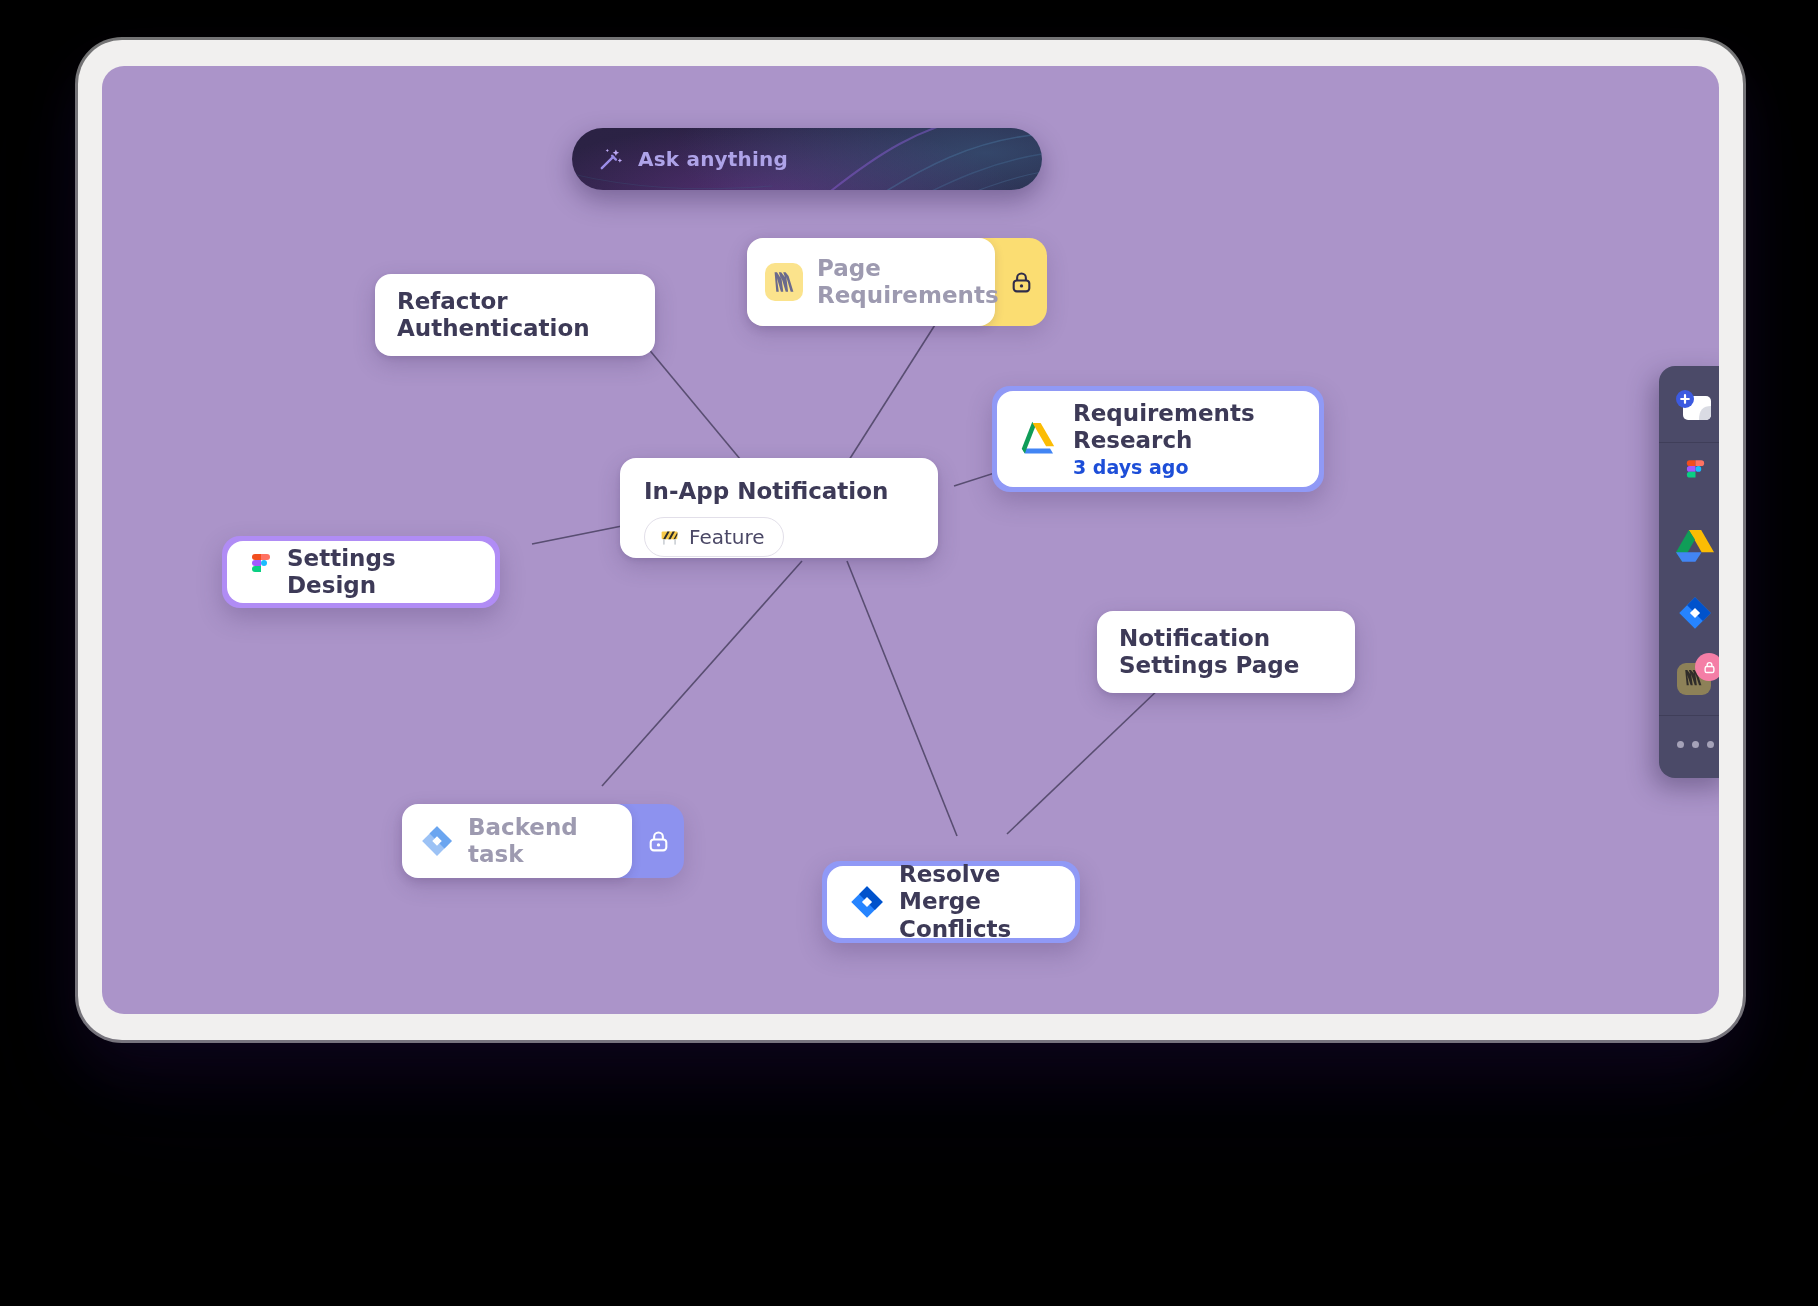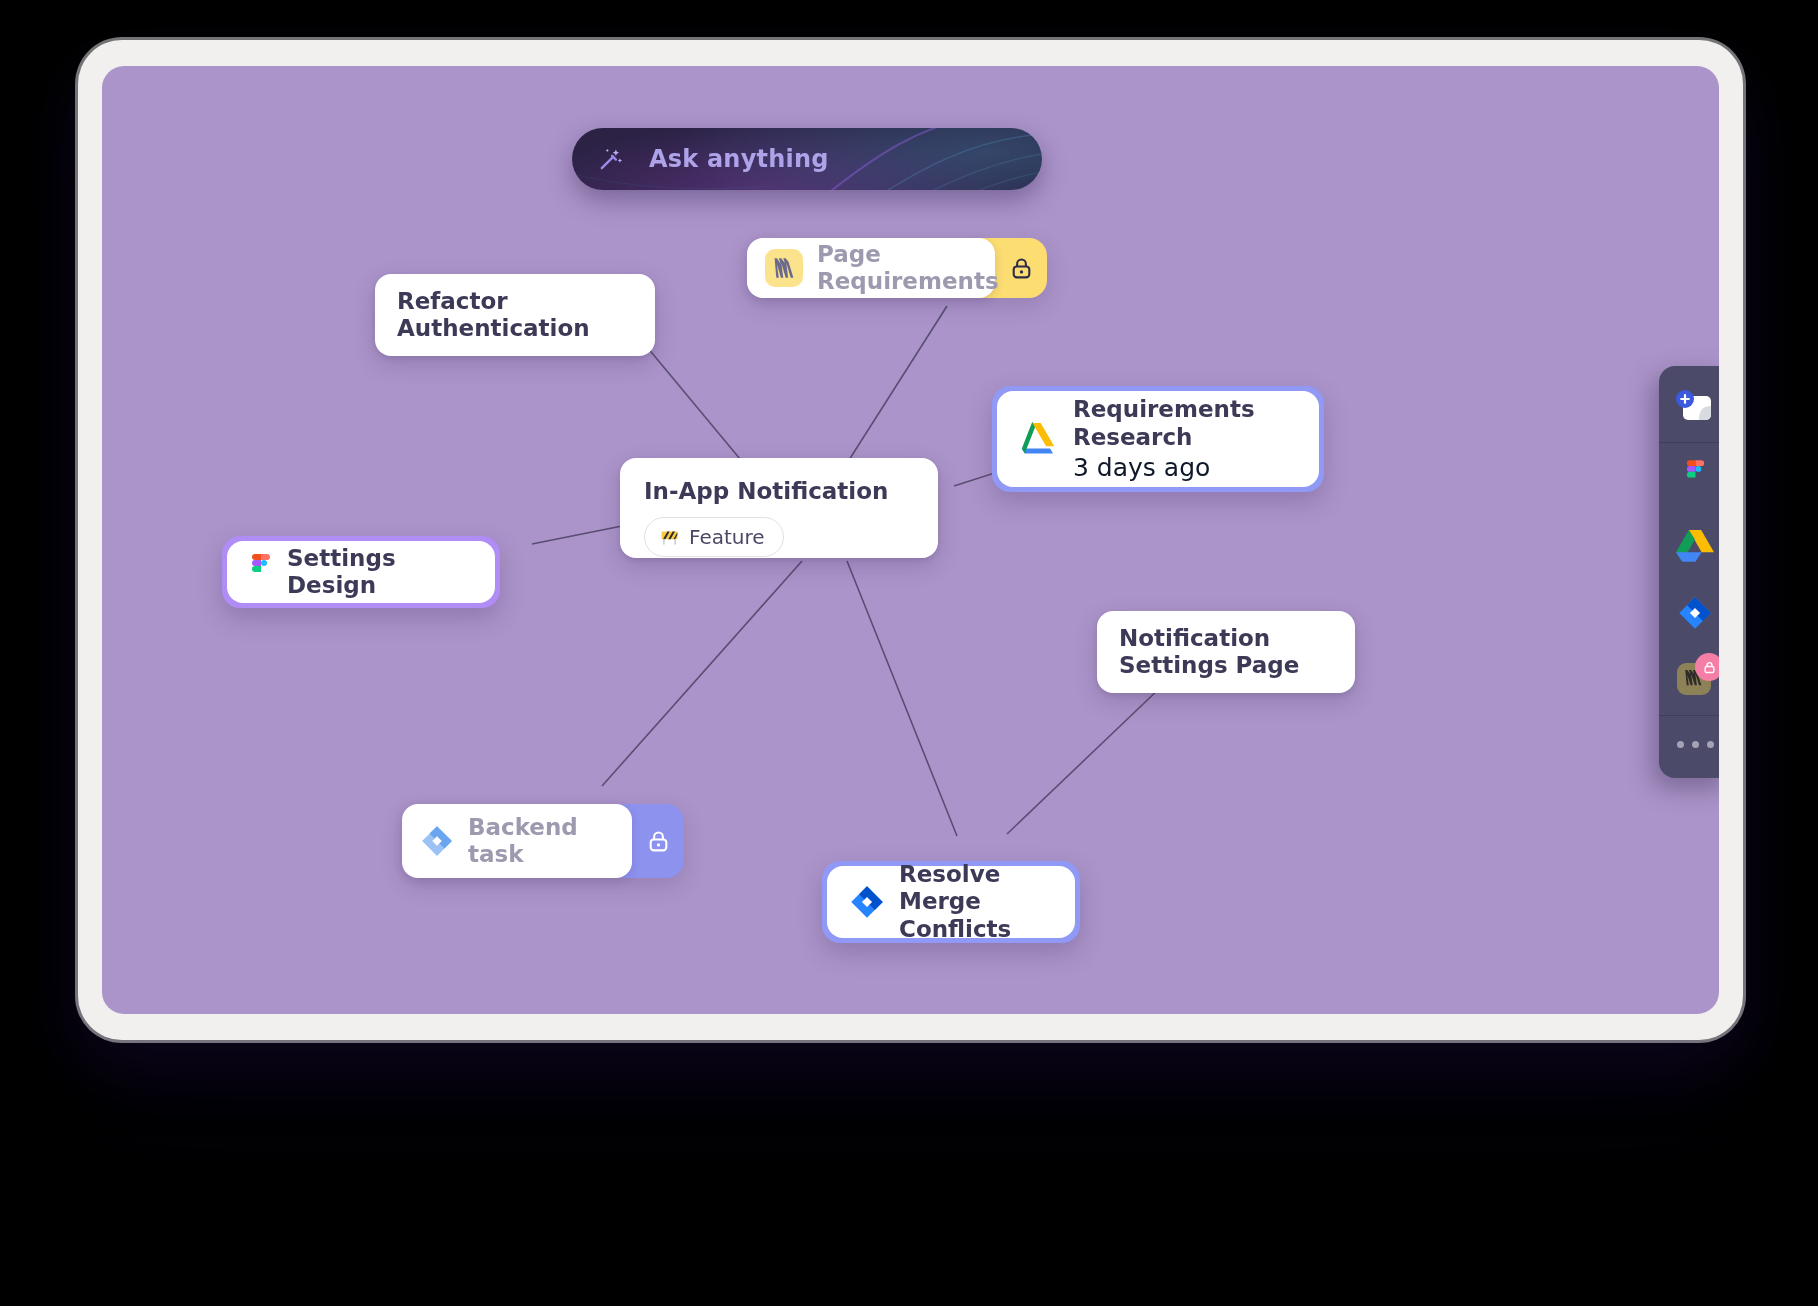--- a/index.html
+++ b/index.html
@@ -46,41 +46,40 @@
       linear-gradient(100deg, #2b2244 0%, #2a2144 45%, #241d3c 100%);
     display: flex; align-items: center; gap: 14px;
     padding: 0 26px;
     overflow: hidden;
     box-shadow: 0 10px 26px rgba(30,15,60,0.35);
   }
   #ask-bar .swoosh { position: absolute; inset: 0; opacity: .85; }
   #ask-bar .wand { position: relative; z-index: 2; width: 26px; height: 26px; flex: 0 0 26px; }
   #ask-bar .ask-label {
     position: relative; z-index: 2;
-    color: #aea3e8; font-size: 24px; font-weight: 700;
+    color: #aea3e8; font-size: 20px; font-weight: 700;
     letter-spacing: .2px;
-    margin-left: 11px;
   }
 
   
   .node { position: absolute; }
   .card {
     background: #ffffff;
     border-radius: 16px;
     box-shadow: 0 8px 22px rgba(60,40,90,0.22), 0 2px 5px rgba(60,40,90,0.12);
     display: flex; align-items: center;
     padding: 18px 22px;
     gap: 14px;
   }
   .card .title {
     color: #3d3a57; font-size: 23px; font-weight: 600; line-height: 1.18;
     white-space: pre-line;
   }
   .card .title.muted { color: #9d9ab0; }
-  .card .subtitle { color: #0f172a; font-size: 25px; font-weight: 400; margin-top: 2px; }
+  .card .subtitle { color: #1d4ed8; font-size: 19px; font-weight: 700; margin-top: 2px; }
   .card .textcol { display: flex; flex-direction: column; }
 
   
   .locked-wrap { position: relative; display: inline-block; border-radius: 18px; padding-right: 52px; }
   .locked-wrap.yellow { background: #fbdd72; box-shadow: 0 8px 22px rgba(60,40,90,0.18); }
   .locked-wrap.periwinkle { background: #8d92ef; box-shadow: 0 8px 22px rgba(60,40,90,0.18); }
   .locked-wrap .card { box-shadow: 0 3px 10px rgba(60,40,90,0.16); }
   .locked-wrap .lock-slot {
     position: absolute; right: 0; top: 0; bottom: 0; width: 52px;
     display: flex; align-items: center; justify-content: center;
@@ -170,21 +169,21 @@
 
     <div class="node" style="left:273px; top:208px;">
       <div class="card" style="width:280px; height:82px;">
         <span class="title">Refactor
 Authentication</span>
       </div>
     </div>
 
     <div class="node" style="left:645px; top:172px;">
       <div class="locked-wrap yellow">
-        <div class="card" style="width:248px; height:60px; padding:14px 18px;">
+        <div class="card" style="width:248px; height:88px; padding:14px 18px;">
           <span class="icon-plate yellow">
             <svg viewBox="0 0 24 24" width="24" height="24" aria-hidden="true">
               <g fill="#6b6a8c">
                 <path d="M13.6 2.3h-2.4L13 7.3 9.2 2.3H6.8L8.6 8 5 2.3H2.6L4.3 21.7h2.5L4.9 8.1l4 13.6h2.4L9.4 7.4l4.3 14.3h2.4L14.3 6.9l4.4 14.8h2.7L16.6 6z"></path>
               </g>
             </svg>
           </span>
           <span class="title muted">Page
 Requirements</span>
         </div>

